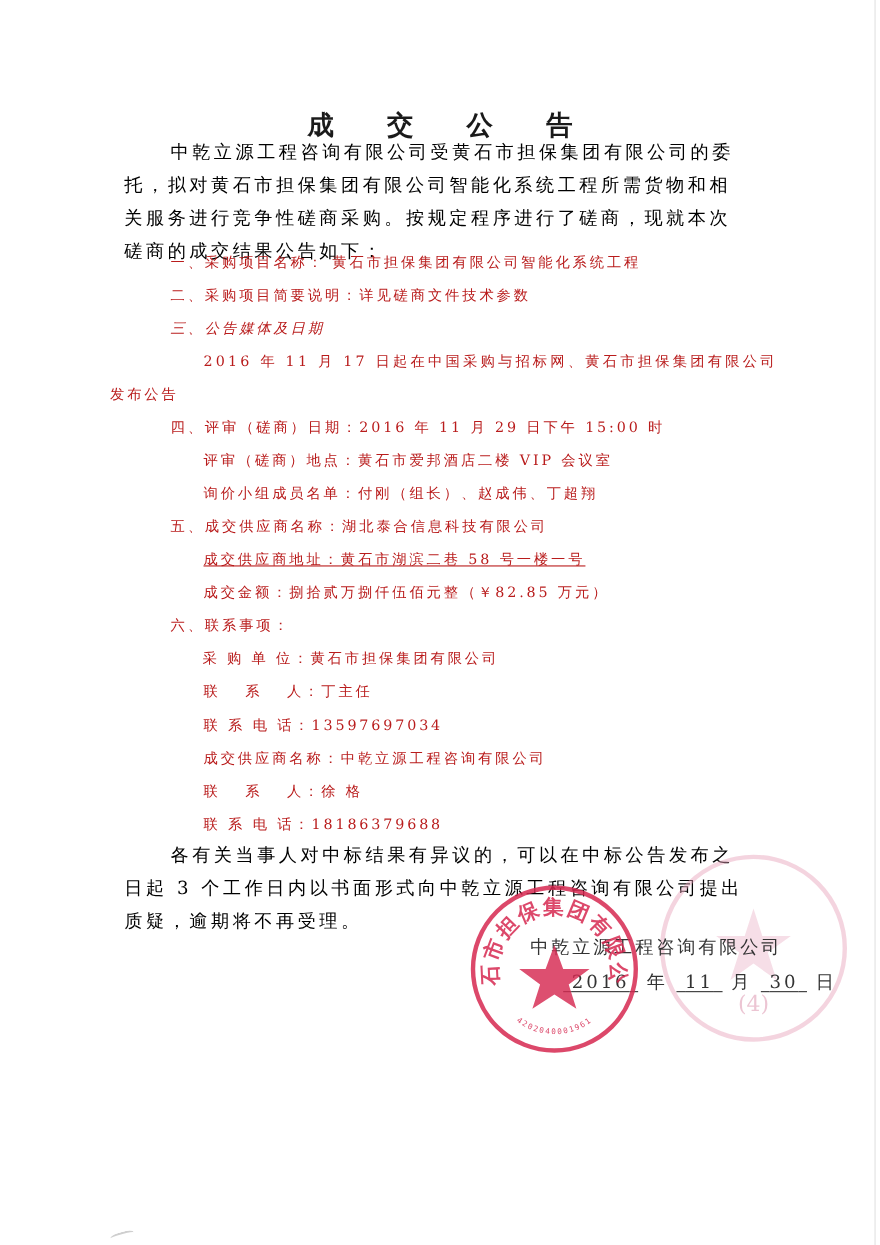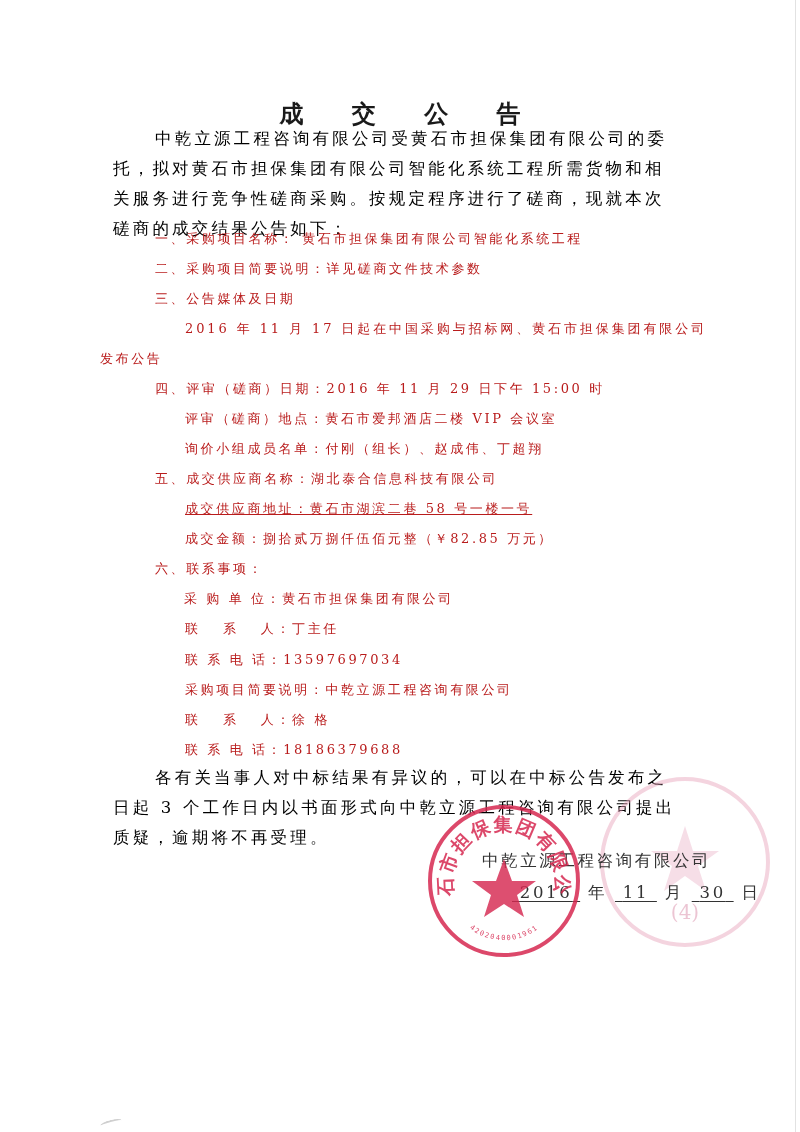--- a/index.html
+++ b/index.html
@@ -106,21 +106,21 @@
 <body>
 
 <div class="page-edge"></div>
 
 <div class="title">成 交 公 告</div>
 
 <div class="para" style="top:124px;">中乾立源工程咨询有限公司受黄石市担保集团有限公司的委托，拟对黄石市担保集团有限公司智能化系统工程所需货物和相关服务进行竞争性磋商采购。按规定程序进行了磋商，现就本次磋商的成交结果公告如下：</div>
 
 <div class="line" style="left:155px; top:230px;">一、采购项目名称： 黄石市担保集团有限公司智能化系统工程</div>
 <div class="line" style="left:155px; top:260px;">二、采购项目简要说明：详见磋商文件技术参数</div>
-<div class="line" style="left:155px; top:290px;">三、公告媒体及日期</div>
+<div class="line" style="left:155px; top:290px;font-style:italic;">三、公告媒体及日期</div>
 <div class="line" style="left:185px; top:320px; letter-spacing:2.9px;">2016 年 11 月 17 日起在中国采购与招标网、黄石市担保集团有限公司</div>
 <div class="line" style="left:100px; top:350px;text-align:center;">发布公告</div>
 
 <div class="line" style="left:155px; top:380px;">四、评审（磋商）日期：2016 年 11 月 29 日下午 15:00 时</div>
 <div class="line" style="left:185px; top:410px;">评审（磋商）地点：黄石市爱邦酒店二楼 VIP 会议室</div>
 <div class="line" style="left:185px; top:440px;">询价小组成员名单：付刚（组长）、赵成伟、丁超翔</div>
 
 <div class="line" style="left:155px; top:470px;">五、成交供应商名称：湖北泰合信息科技有限公司</div>
 <div class="line" style="left:185px; top:500px;text-decoration:underline;">成交供应商地址：黄石市湖滨二巷 58 号一楼一号</div>
 <div class="line" style="left:185px; top:530px;">成交金额：捌拾贰万捌仟伍佰元整（￥82.85 万元）</div>
@@ -130,21 +130,21 @@
 <div class="line" style="left:184px; top:590px;">
   <span>采 购 单 位：</span><span>黄石市担保集团有限公司</span>
 </div>
 <div class="line" style="left:185px; top:620px;">
   <span>联　 系　 人：</span><span>丁主任</span>
 </div>
 <div class="line" style="left:185px; top:651px;">
   <span>联 系 电 话：</span><span>13597697034</span>
 </div>
 <div class="line" style="left:185px; top:681px;">
-  <span>采购项目简要说明：</span><span>中乾立源工程咨询有限公司</span>
+  <span>成交供应商名称：</span><span>中乾立源工程咨询有限公司</span>
 </div>
 <div class="line" style="left:185px; top:711px;">
   <span>联　 系　 人：</span><span>徐 格</span>
 </div>
 <div class="line" style="left:185px; top:741px;">
   <span>联 系 电 话：</span><span>18186379688</span>
 </div>
 
 <div class="para" style="top:763px;">各有关当事人对中标结果有异议的，可以在中标公告发布之日起 3 个工作日内以书面形式向中乾立源工程咨询有限公司提出质疑，逾期将不再受理。</div>
 

